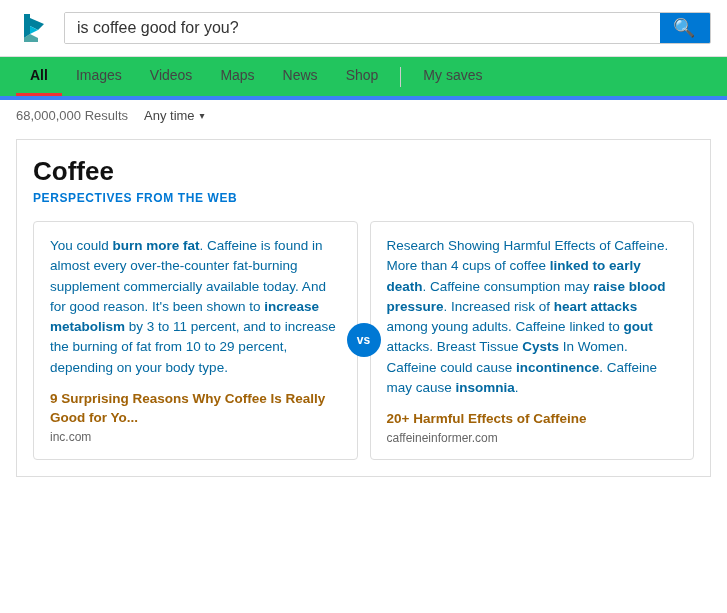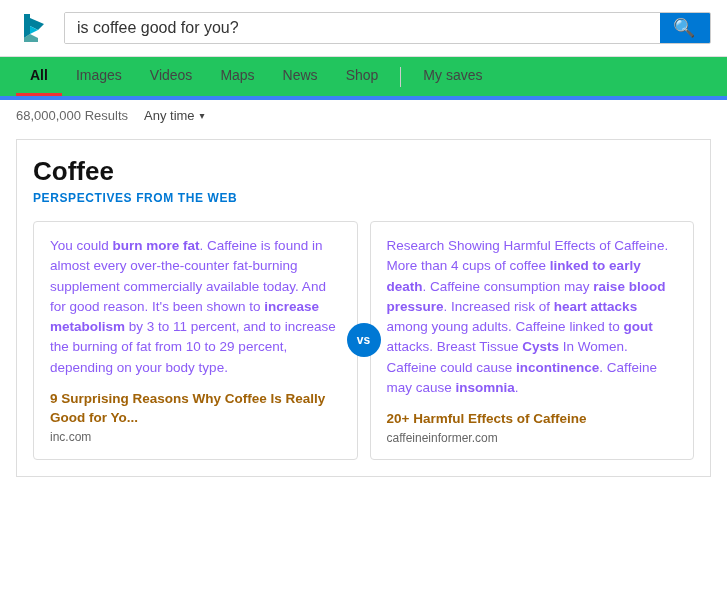--- a/index.html
+++ b/index.html
@@ -137,21 +137,21 @@
     }
     .perspective-col {
       border: 1px solid #ddd;
       border-radius: 4px;
       padding: 14px 16px;
       position: relative;
     }
     .perspective-col p {
       font-size: 13.5px;
       line-height: 1.5;
-      color: #8b5cf6;
+      color: #0369a1;
     }
     .perspective-col p b {
       font-weight: bold;
     }
     .source-link {
       margin-top: 12px;
     }
     .source-link a {
       color: #a16207;
       font-size: 13.5px;

